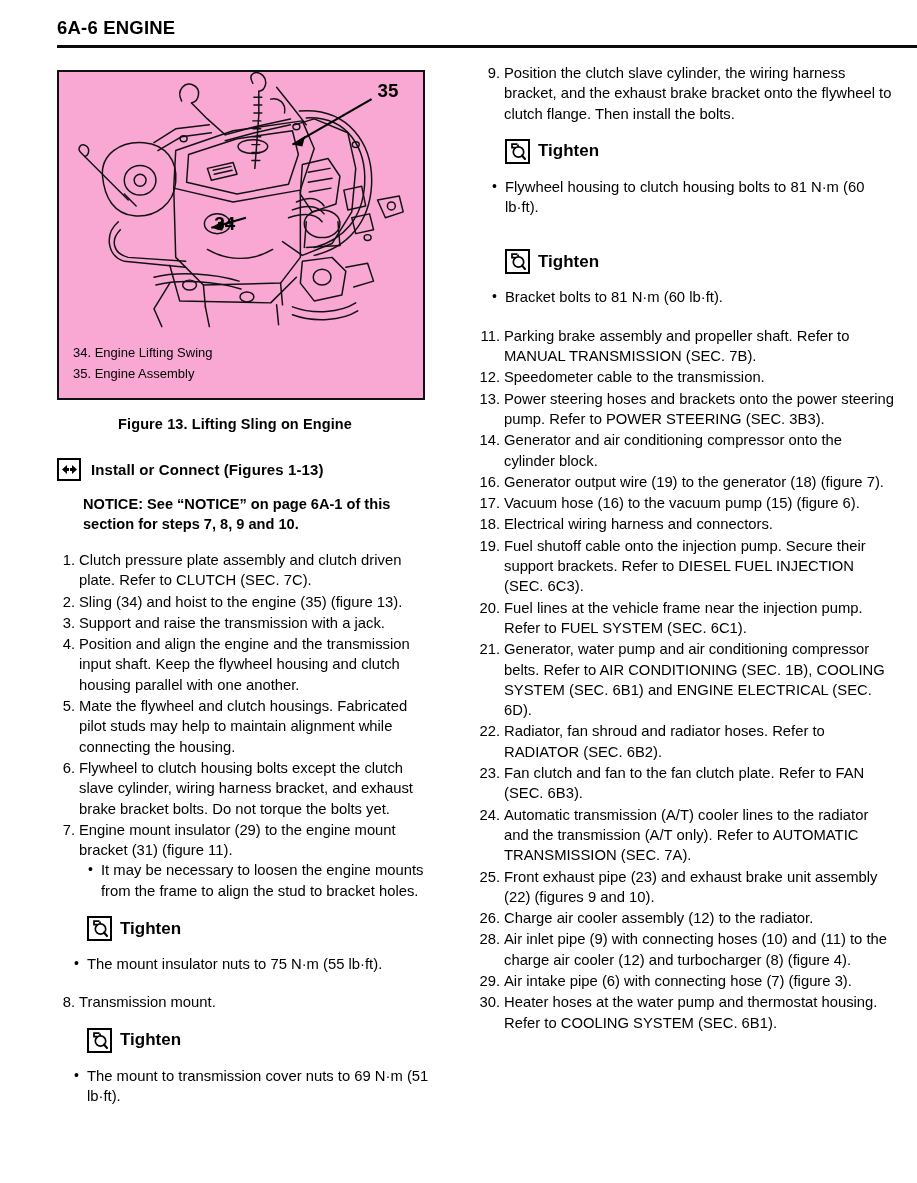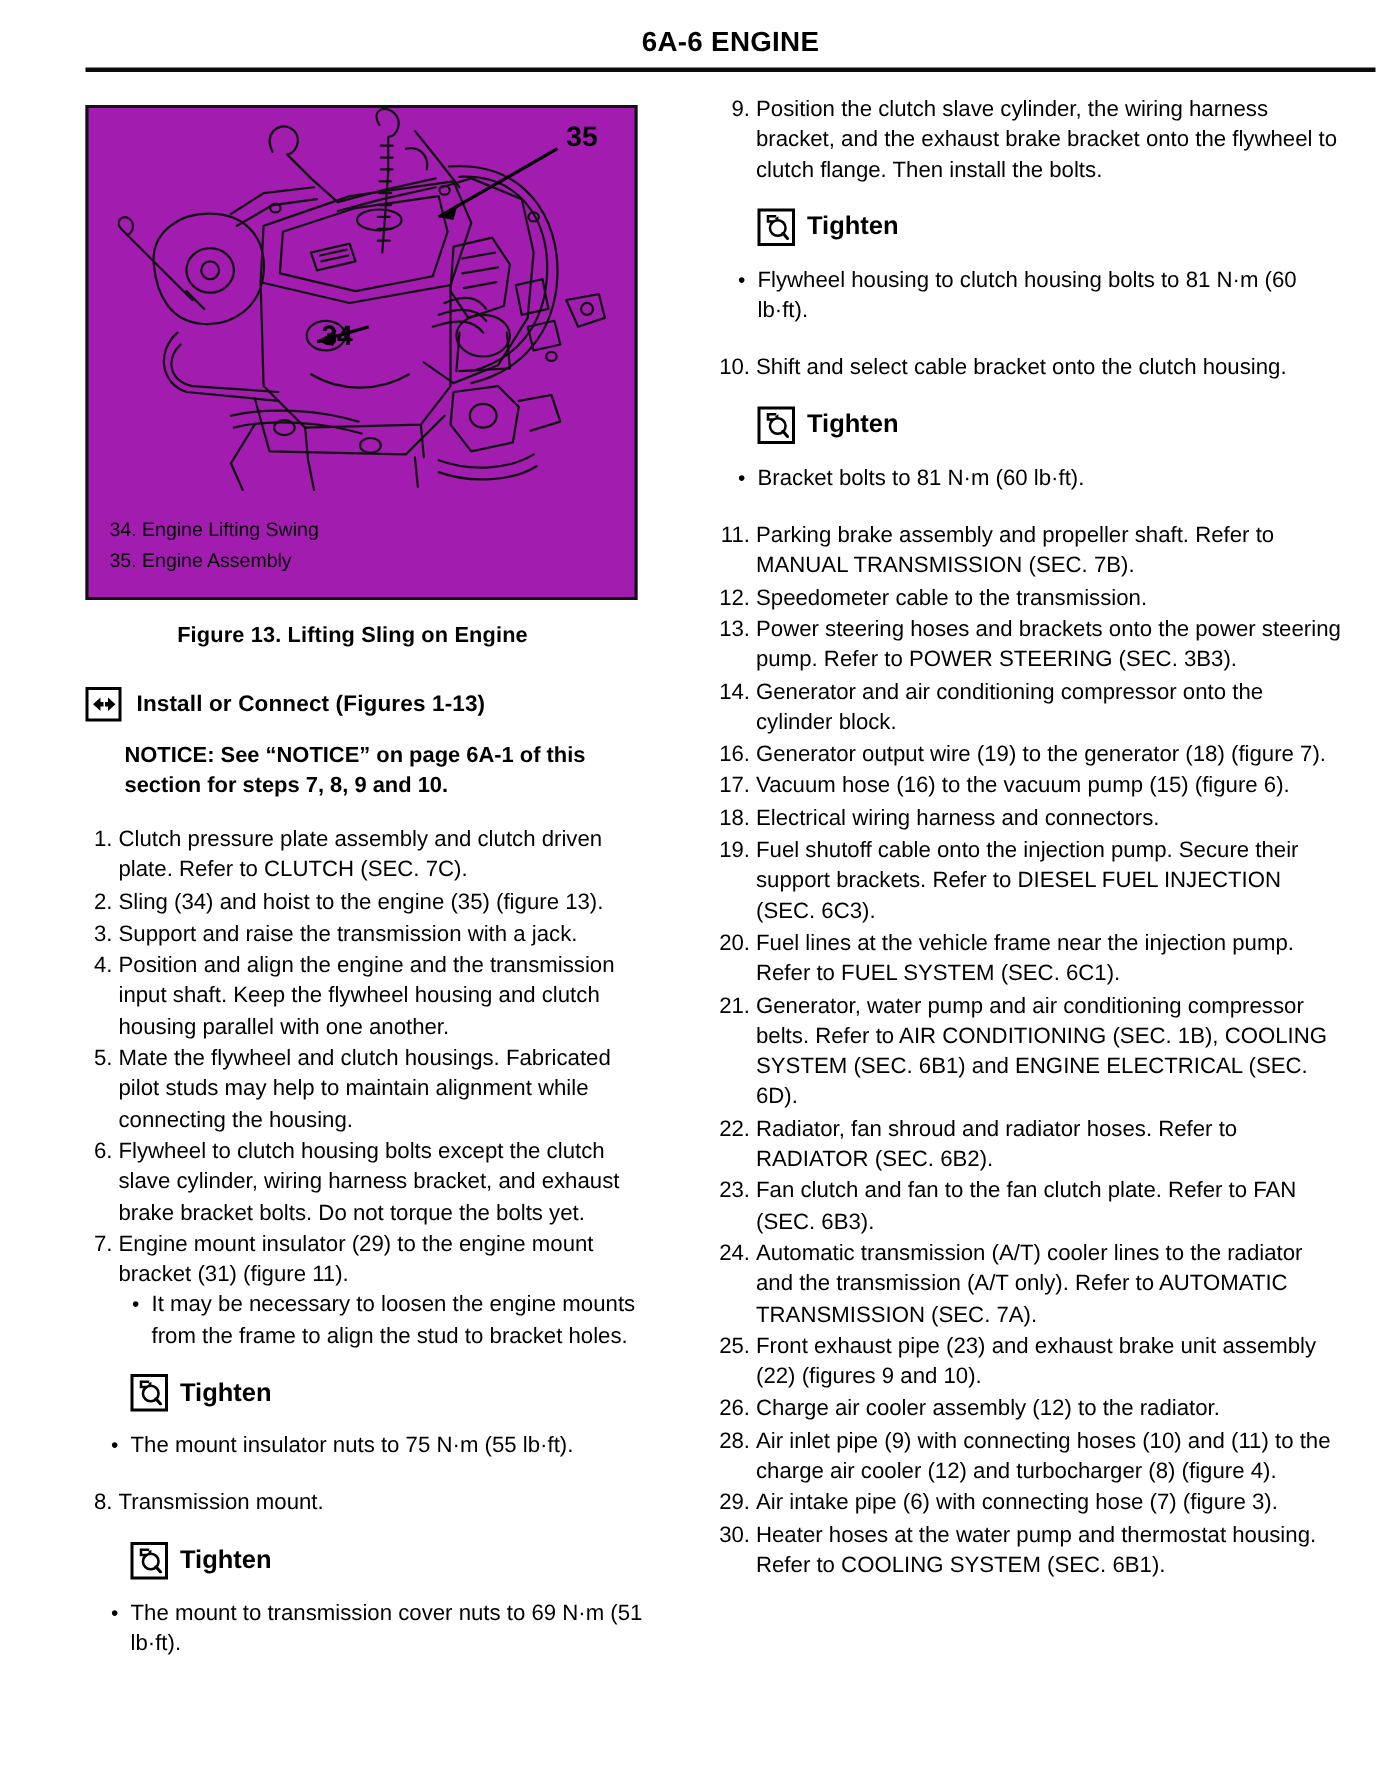--- a/index.html
+++ b/index.html
@@ -11,40 +11,39 @@
     position:relative;
     overflow:hidden;
   }
   .page{position:absolute;left:0;top:0;width:917px;height:1183px;}
 
   
   .page-header{position:absolute;left:57px;top:17px;width:860px;}
   .page-header .title{
     font-size:18.5px;font-weight:bold;letter-spacing:.2px;
     line-height:22px;
-    text-align:center;
   }
   .header-rule{
     position:absolute;left:57px;top:45px;width:860px;height:3px;
     background:#0b0b0b;
   }
 
   
   .col{position:absolute;top:62px;}
   .col-left{left:57px;width:380px;}
   .col-right{left:475px;width:420px;}
 
   
   .figure-box{
     position:relative;
     width:368px;height:330px;
     border:2px solid #111;
     box-sizing:border-box;
     margin-top:8px;
-    background:#a21caf;
+    background:#f9a8d4;
   }
   .figure-art{position:absolute;left:0;top:0;width:100%;height:258px;}
   .figure-art svg{display:block;width:100%;height:100%;}
   .figure-legend{
     position:absolute;left:14px;bottom:14px;right:10px;
     font-size:13px;line-height:21px;
   }
   .figure-legend div{white-space:nowrap;}
   .figure-caption{
     margin-top:16px;
@@ -344,26 +343,20 @@
           <path d="M7.6 2.6 L9.9 1.2 L9.9 4.2 Z" fill="#000"></path>
         </svg>
       </span>
       <span class="label">Tighten</span>
     </div>
 
     <div class="bullet tighten-bullet">Flywheel housing to clutch housing bolts to 81 N·m (60 lb·ft).</div>
 
     <div class="gap-md"></div>
 
-    <ol class="steps">
-      <li class="step">
-        <span class="num">10.</span>
-        <span class="body">Shift and select cable bracket onto the clutch housing.</span>
-      </li>
-    </ol>
 
     <div class="tighten">
       <span class="icon-box">
         <svg width="17" height="17" viewBox="0 0 17 17">
           <circle cx="9.5" cy="9" r="5.2" fill="none" stroke="#000" stroke-width="1.7"></circle>
           <path d="M13 12.5 L16 16" stroke="#000" stroke-width="2" stroke-linecap="round"></path>
           <path d="M8.5 1.2 L3 1.2 L3 4.6 L6.6 4.6" fill="none" stroke="#000" stroke-width="1.7"></path>
           <path d="M7.6 2.6 L9.9 1.2 L9.9 4.2 Z" fill="#000"></path>
         </svg>
       </span>

